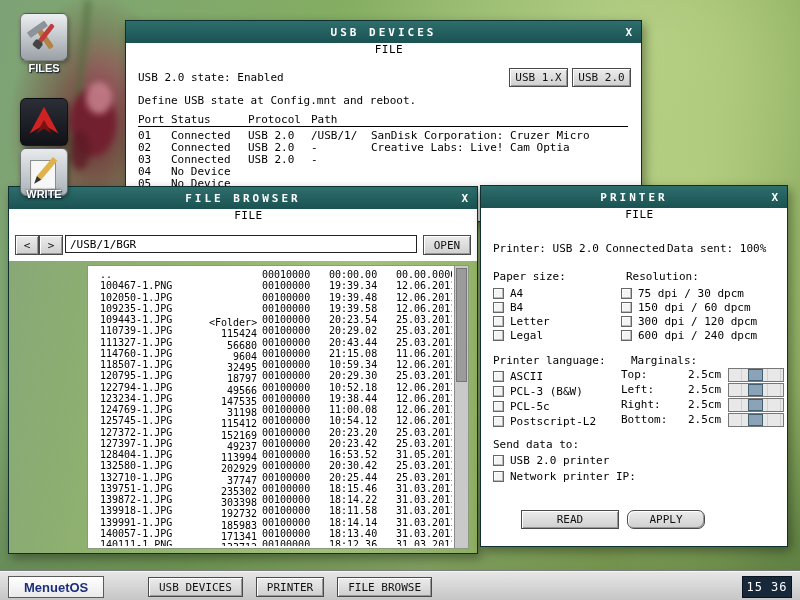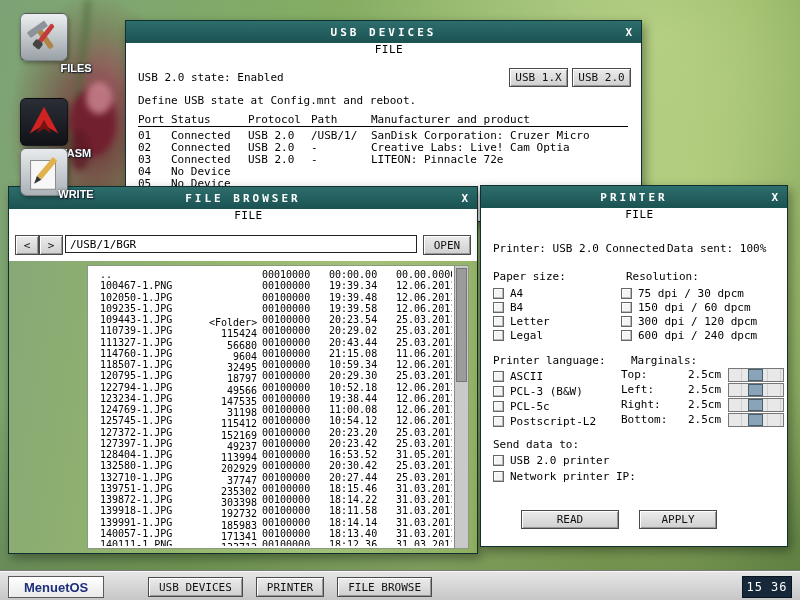--- a/index.html
+++ b/index.html
@@ -17,21 +17,21 @@
       linear-gradient(105deg,#7da276 0%,#84ad62 35%,#9cbd73 60%,#8fb05e 78%,#739750 100%);
   }
   .flower{position:absolute;left:0;top:0;z-index:0;filter:blur(3px);}
 
   
   .dicon{position:absolute;width:46px;height:46px;border-radius:6px;
          border:1px solid rgba(0,0,0,.45);box-shadow:1px 2px 4px rgba(0,0,0,.35);}
   .dicon svg{display:block;width:100%;height:100%;}
   .ilabel{position:absolute;width:88px;text-align:center;color:#fff;
           font:bold 11px "Liberation Sans",sans-serif;
-          text-shadow:1px 1px 1px #123,0 0 3px rgba(0,0,0,.8);margin-left:32px;}
+          text-shadow:1px 1px 1px #123,0 0 3px rgba(0,0,0,.8);}
 
   
   .window{position:absolute;background:#fff;border:1px solid #10302f;
           box-shadow:3px 4px 10px rgba(0,0,0,.38);}
   .titlebar{height:22px;background:linear-gradient(#2d6e6d,#1b5252);color:#fff;
             display:flex;align-items:center;justify-content:center;
             font-weight:bold;letter-spacing:3px;position:relative;}
   .close{position:absolute;right:9px;top:0;height:22px;display:flex;align-items:center;
          font-weight:bold;letter-spacing:0;cursor:default;}
   .menubar{height:18px;background:#fff;display:flex;align-items:center;
@@ -170,21 +170,20 @@
   <div class="winbody">
     <div class="usb-state">USB 2.0 state: Enabled</div>
     <div class="btn3d" style="left:383px;top:7px;width:57px;height:17px;">USB 1.X</div>
     <div class="btn3d" style="left:446px;top:7px;width:57px;height:17px;">USB 2.0</div>
     <div class="usb-note">Define USB state at Config.mnt and reboot.</div>
     <div class="usb-grid usb-header">
       <span>Port</span>
       <span>Status</span>
       <span>Protocol</span>
       <span>Path</span>
-      <span>Manufacturer and product</span>
     </div>
     <div class="usb-line"></div>
     <div class="usb-rows">
 
         <div class="usb-grid">
           <span>01</span>
           <span>Connected</span>
           <span>USB 2.0</span>
           <span>/USB/1/</span>
           <span>SanDisk Corporation: Cruzer Micro</span>
@@ -196,21 +195,20 @@
           <span>USB 2.0</span>
           <span>-</span>
           <span>Creative Labs: Live! Cam Optia</span>
         </div>
 
         <div class="usb-grid">
           <span>03</span>
           <span>Connected</span>
           <span>USB 2.0</span>
           <span>-</span>
-          <span>LITEON: Pinnacle 72e</span>
         </div>
 
         <div class="usb-grid">
           <span>04</span>
           <span>No Device</span>
           <span></span>
           <span></span>
           <span></span>
         </div>
 
@@ -402,21 +400,21 @@
             <span class="sz">192732</span>
             <span class="fl">00100000</span>
             <span class="tm">20:30.42</span>
             <span class="dt">25.03.2011</span>
           </div>
 
           <div class="fb-row">
             <span class="nm">132710-1.JPG</span>
             <span class="sz">185983</span>
             <span class="fl">00100000</span>
-            <span class="tm">20:27.44</span>
+            <span class="tm">20:25.44</span>
             <span class="dt">25.03.2011</span>
           </div>
 
           <div class="fb-row">
             <span class="nm">139751-1.JPG</span>
             <span class="sz">171341</span>
             <span class="fl">00100000</span>
             <span class="tm">18:15.46</span>
             <span class="dt">31.03.2011</span>
           </div>
@@ -594,21 +592,21 @@
     <label class="chk pr-abs" style="left:12px;top:227px;">
       <span class="box"></span>
       <span>USB 2.0 printer</span>
     </label>
     <label class="chk pr-abs" style="left:12px;top:243px;">
       <span class="box"></span>
       <span>Network printer IP:</span>
     </label>
 
     <div class="btn3d" style="left:40px;top:284px;width:96px;height:17px;">READ</div>
-    <div class="btn3d" style="left:158px;top:284px;width:76px;height:17px;">APPLY</div>
+    <div class="btn3d" style="left:146px;top:284px;width:76px;height:17px;border-radius:7px;">APPLY</div>
   </div>
 </div>
 
 <div class="taskbar">
   <div class="startbtn">MenuetOS</div>
   <div class="tasks">
 
       <div class="btn3d taskbtn">USB DEVICES</div>
 
       <div class="btn3d taskbtn">PRINTER</div>

